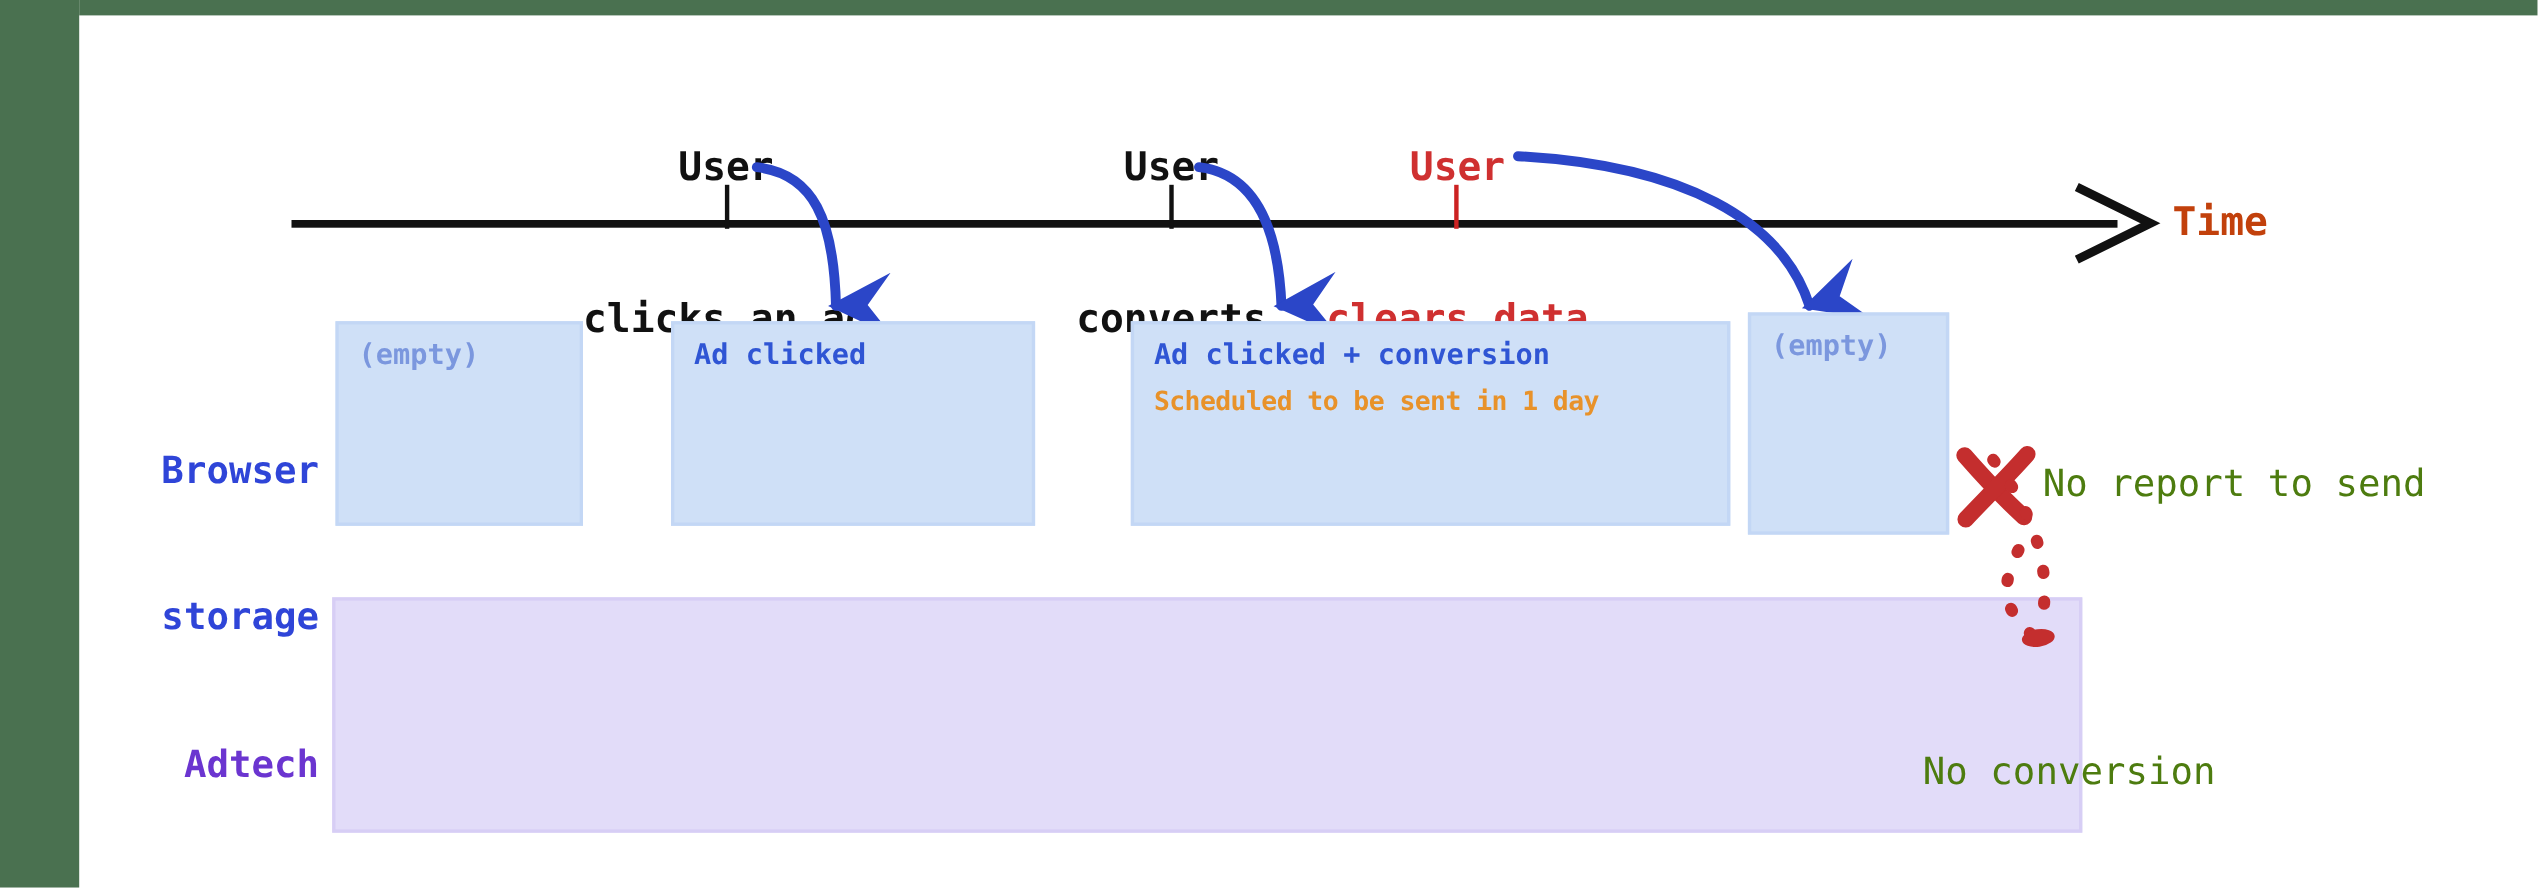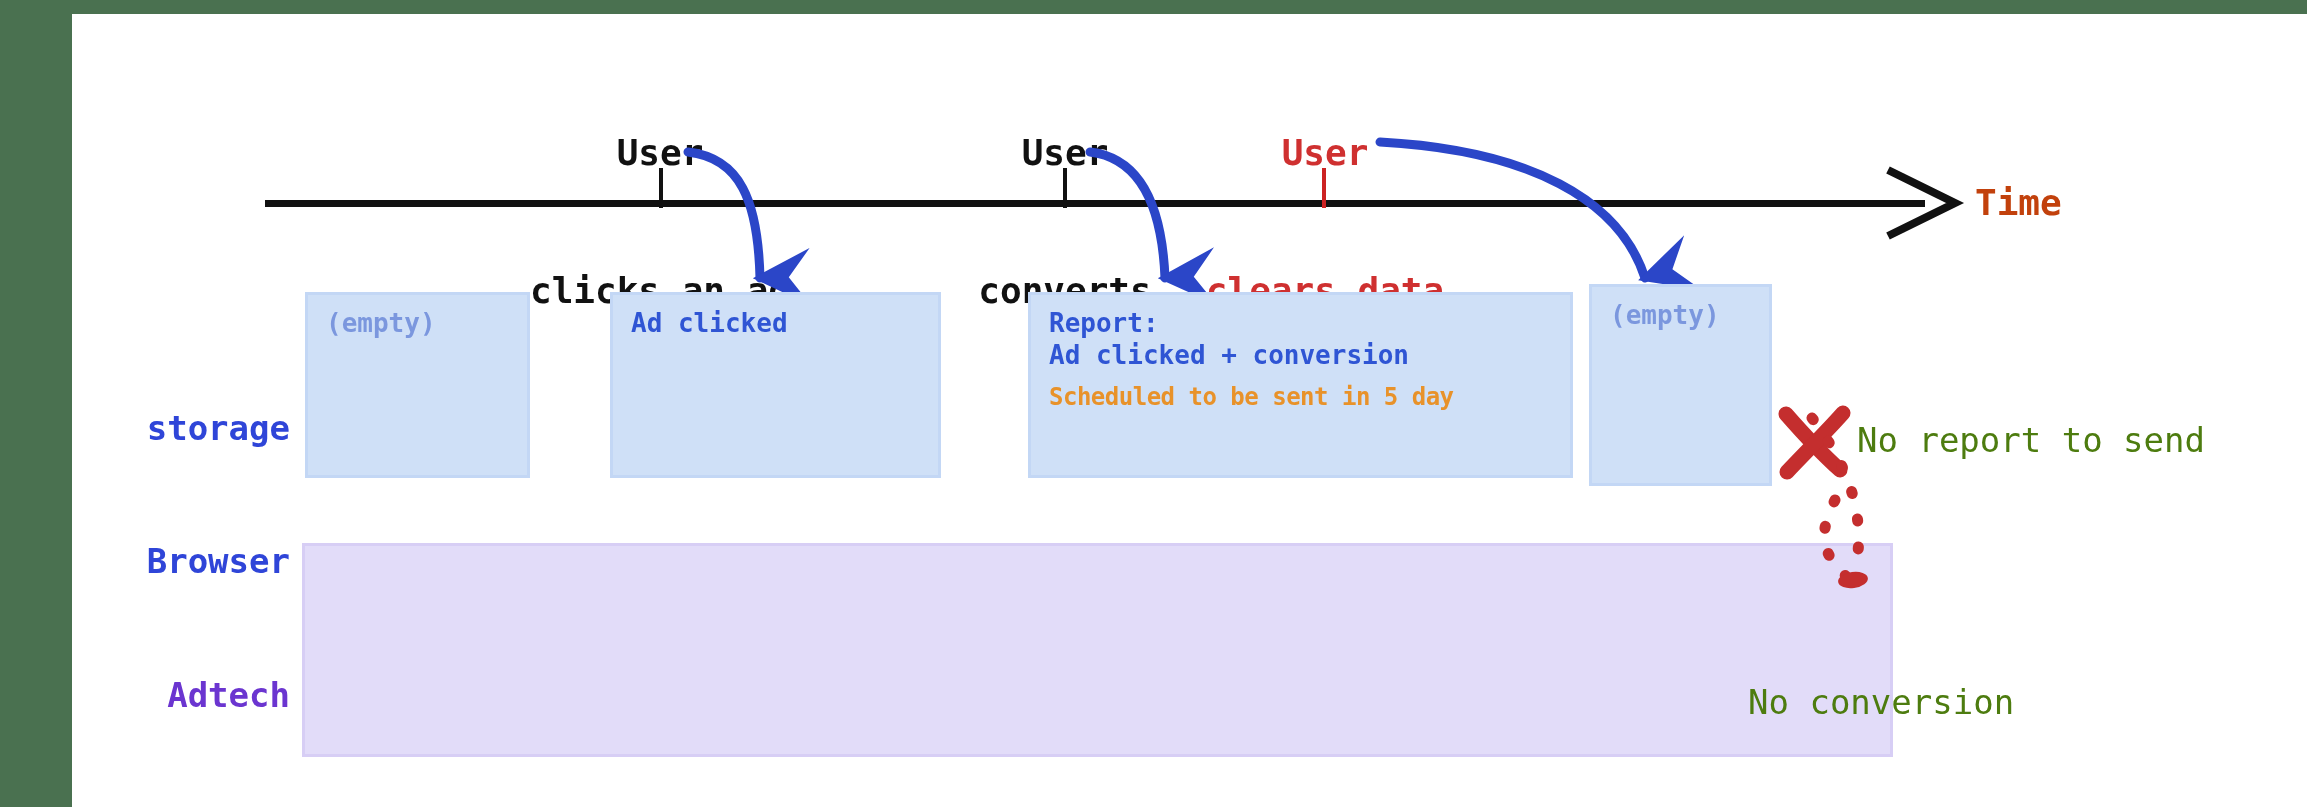--- a/index.html
+++ b/index.html
@@ -128,41 +128,40 @@
     </defs>
 
     <path d="M 688 152 C 740 158 758 200 760 278" fill="none" stroke="#2b46c8" stroke-width="9" stroke-linecap="round" marker-end="url(#bluehead)"></path>
 
     <path d="M 1090 152 C 1140 158 1162 206 1165 278" fill="none" stroke="#2b46c8" stroke-width="9" stroke-linecap="round" marker-end="url(#bluehead)"></path>
 
     <path d="M 1380 142 C 1530 150 1620 200 1645 278" fill="none" stroke="#2b46c8" stroke-width="9" stroke-linecap="round" marker-end="url(#bluehead)"></path>
   </svg>
 
   <div class="row-label browser">
+    <div>Browser</div>
     <div>storage</div>
-    <div>Browser</div>
   </div>
 
   <div class="sbox" style="left:305px; top:292px; width:225px; height:186px;">
     <div class="sbox-inner">
       <div class="sbox-line muted">(empty)</div>
     </div>
   </div>
 
   <div class="sbox" style="left:610px; top:292px; width:331px; height:186px;">
     <div class="sbox-inner">
       <div class="sbox-line">Ad clicked</div>
     </div>
   </div>
 
   <div class="sbox" style="left:1028px; top:292px; width:545px; height:186px;">
     <div class="sbox-inner">
-      <div class="sbox-line">Report:</div>
       <div class="sbox-line">Ad clicked + conversion</div>
-      <div class="sbox-line note">Scheduled to be sent in 5 day</div>
+      <div class="sbox-line note">Scheduled to be sent in 1 day</div>
     </div>
   </div>
 
   <div class="sbox" style="left:1589px; top:284px; width:183px; height:202px;">
     <div class="sbox-inner">
       <div class="sbox-line muted">(empty)</div>
     </div>
   </div>
 
   <div class="row-label adtech">

